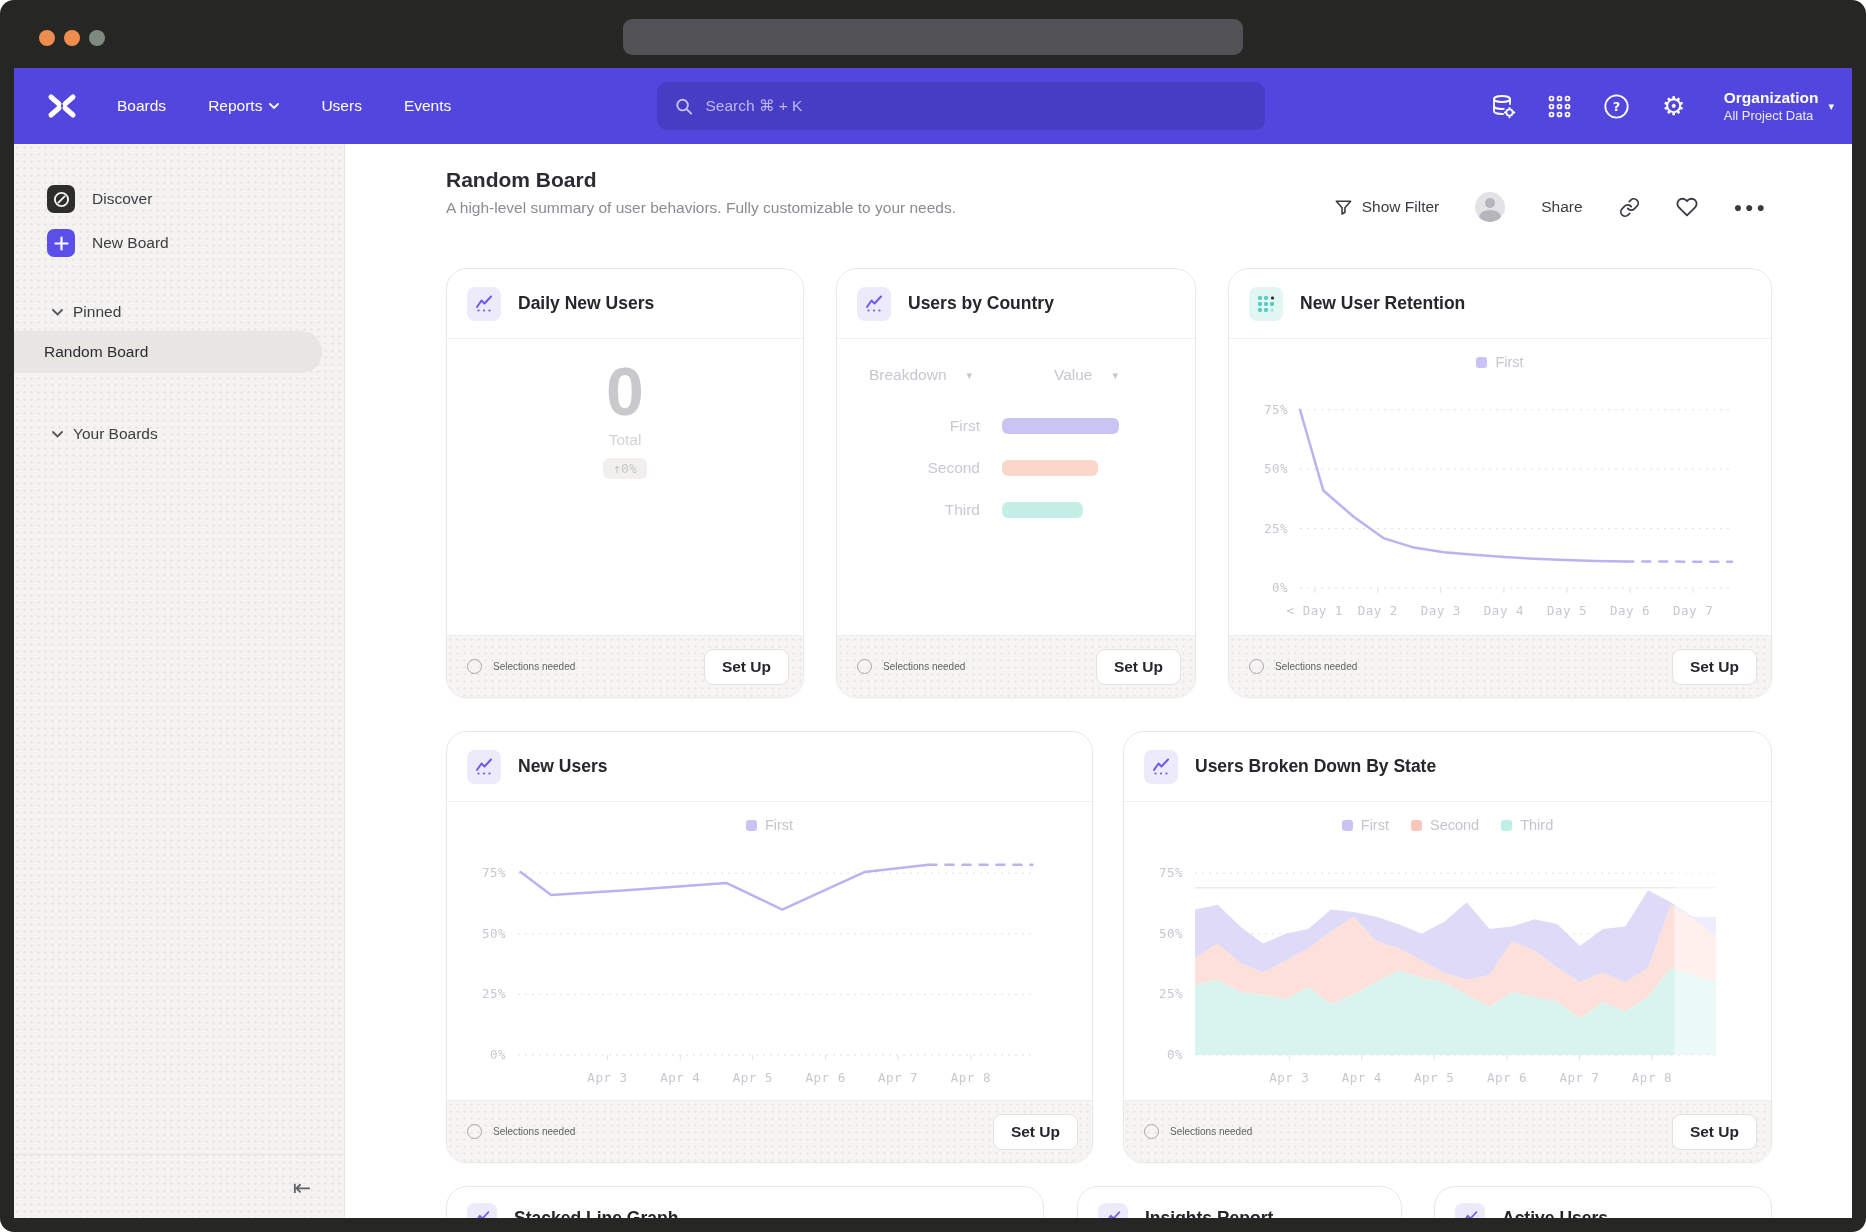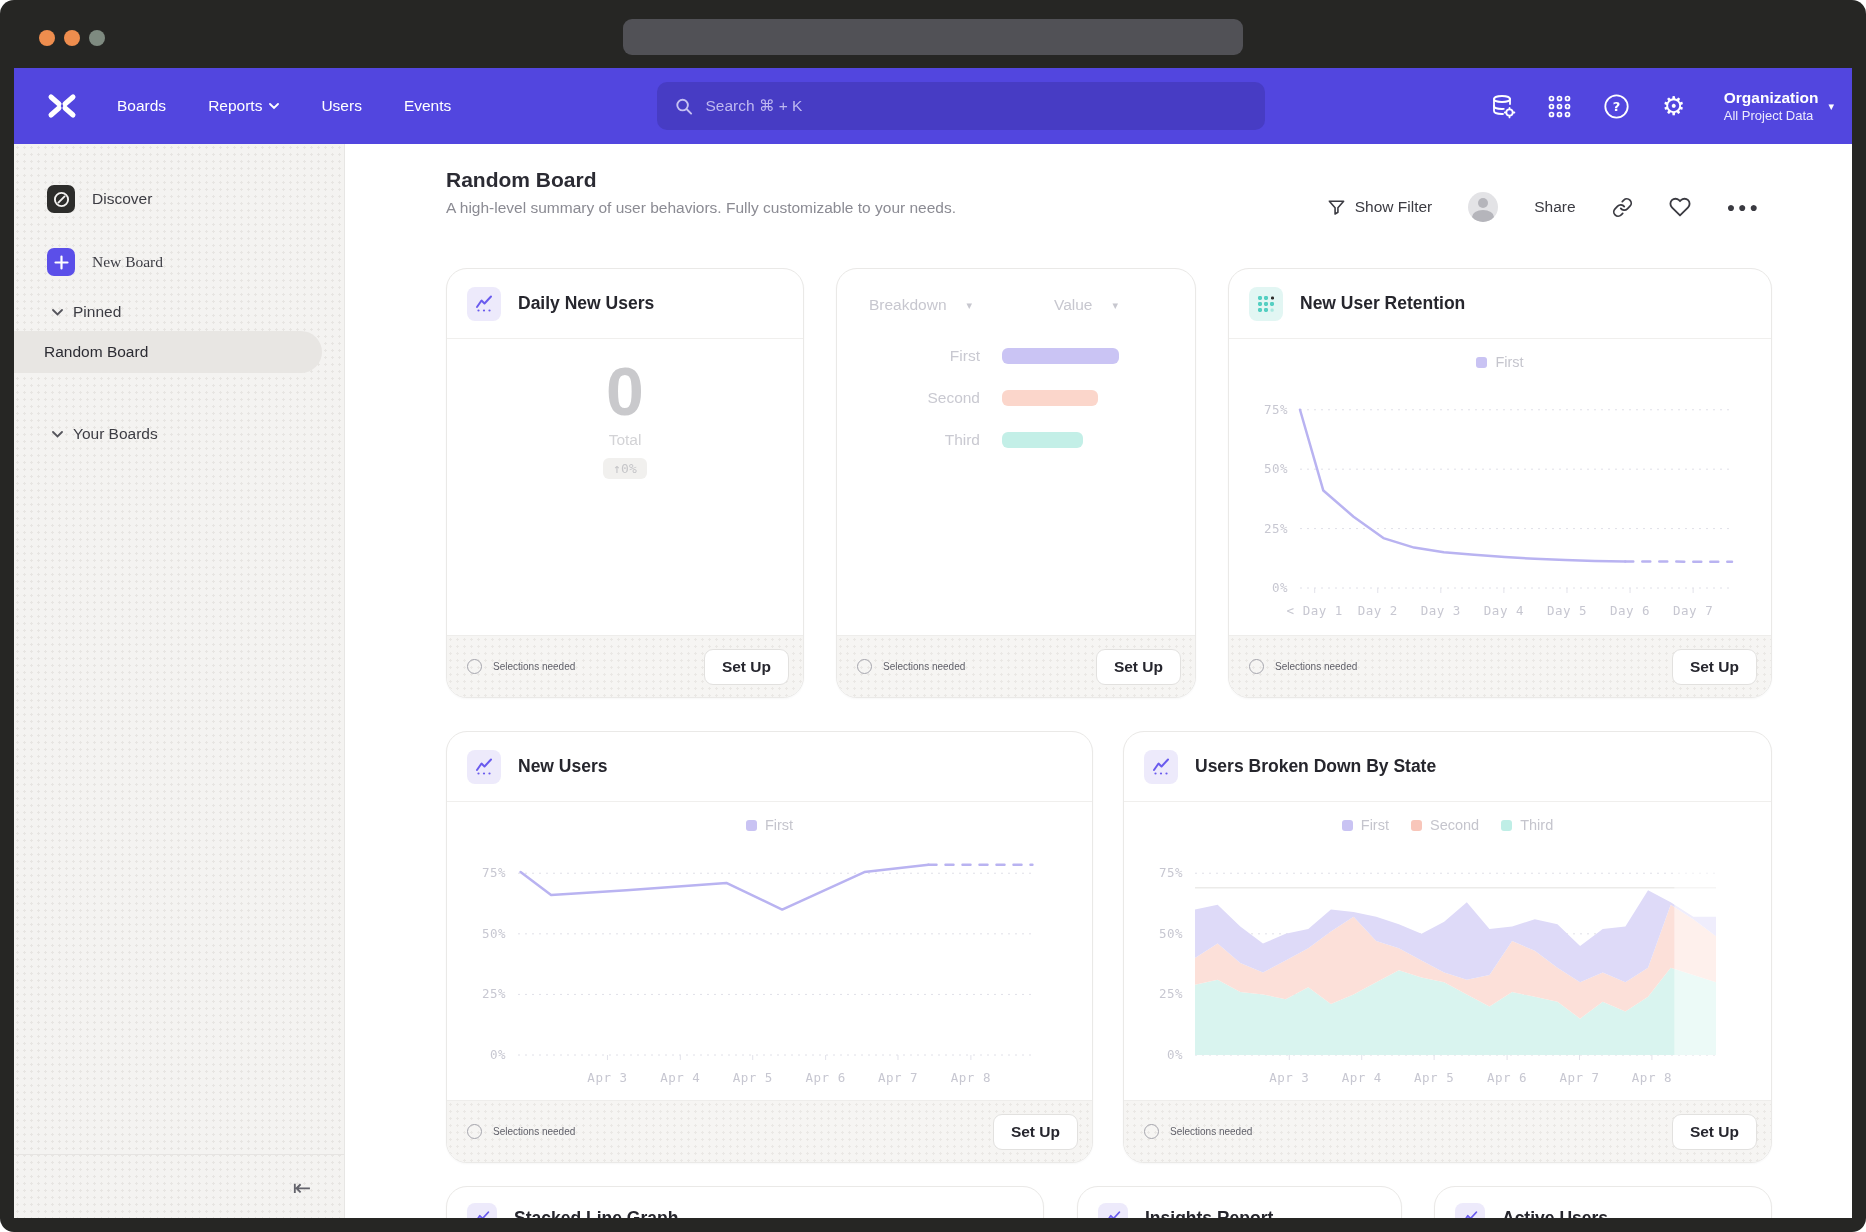--- a/index.html
+++ b/index.html
@@ -39,21 +39,21 @@
   .side-label{font-size:15.5px;color:#3c3c43;font-weight:500;}
   .side-sec{position:absolute;left:38px;display:flex;align-items:center;gap:10px;height:20px;cursor:pointer;font-size:15.5px;color:#3c3c43;font-weight:500;justify-content:flex-end;}
   .side-pill{position:absolute;left:0;width:308px;height:42px;background:#e8e6e3;border-radius:0 21px 21px 0;display:flex;align-items:center;padding-left:30px;font-size:15.5px;color:#2c2c33;font-weight:500;cursor:pointer;}
   .side-divider{position:absolute;left:0;top:1010px;width:100%;height:1px;background:#e6e4e2;}
   .collapse{position:absolute;left:268px;top:1026px;width:40px;height:34px;border:none;background:transparent;font-size:22px;color:#63636b;cursor:pointer;font-family:"DejaVu Sans",sans-serif;}
   
   .main{position:relative;flex:1;background:#ffffff;}
   .page-head{position:absolute;left:101px;top:24px;}
   .page-title{font-size:21px;font-weight:700;color:#2b2b33;margin:0;}
   .page-sub{font-size:15.5px;color:#8b8b93;margin-top:7px;}
-  .head-actions{position:absolute;top:48px;right:91px;display:flex;align-items:center;gap:36px;color:#3a3a41;}
+  .head-actions{position:absolute;top:48px;right:84px;display:flex;align-items:center;gap:36px;color:#3a3a41;}
   .act{display:flex;align-items:center;gap:9px;font-size:15.5px;font-weight:500;cursor:pointer;white-space:nowrap;}
   .avatar{width:30px;height:30px;border-radius:50%;background:#e3e3e6;position:relative;overflow:hidden;cursor:pointer;}
   .avatar:before{content:"";position:absolute;left:10px;top:6px;width:10px;height:10px;border-radius:50%;background:#b5b5bb;}
   .avatar:after{content:"";position:absolute;left:4px;top:18px;width:22px;height:14px;border-radius:50%;background:#b5b5bb;}
   .dots3{font-size:14px;letter-spacing:3px;cursor:pointer;}
   
   .card{position:absolute;background:#fff;border:1px solid #eae9e7;border-radius:21px;box-shadow:0 1px 2px rgba(40,40,40,.04);display:flex;flex-direction:column;overflow:hidden;}
   .card-h{height:70px;flex:0 0 70px;display:flex;align-items:center;gap:17px;padding:0 20px;border-bottom:1px solid #f0efed;}
   .cicon{width:34px;height:34px;border-radius:8px;background:#edeafb;display:flex;align-items:center;justify-content:center;flex:0 0 auto;}
   .cicon.mint{background:#e2f6f3;}
@@ -171,21 +171,21 @@
       <aside class="sidebar">
         <div class="side-item" style="top:41px;">
           <span class="side-ic discover">
             <svg width="17" height="17" viewBox="0 0 17 17" fill="none" stroke="#f3f2f0" stroke-width="1.9" stroke-linecap="round">
               <circle cx="8.5" cy="8.5" r="6.6"></circle>
                 <path d="M5.4 11.6 L11.6 5.4"></path>
             </svg>
           </span>
           <span class="side-label">Discover</span>
         </div>
-        <div class="side-item" style="top:104px;font-family:Liberation Serif, serif;">
+        <div class="side-item" style="top:85px;">
           <span class="side-ic newboard">
             <svg width="15" height="15" viewBox="0 0 15 15" stroke="#ffffff" stroke-width="2.2" stroke-linecap="round">
               <path d="M7.5 1.5v12M1.5 7.5h12"></path>
             </svg>
           </span>
           <span class="side-label">New Board</span>
         </div>
         <div class="side-sec" style="top:158px;">
           <svg width="11" height="7" viewBox="0 0 11 7">
               <polyline points="1,1 5.5,5.5 10,1" fill="none" stroke="#55555c" stroke-width="1.8" stroke-linecap="round"></polyline>
@@ -257,20 +257,31 @@
           <div class="card-f">
             <span class="status">
                 <span class="ring"></span>
                 <span>Selections needed</span>
               </span>
             <button class="setup">Set Up</button>
           </div>
         </section>
 
         <section class="card" style="left:491px;top:124px;width:360px;height:430px;">
+          <div class="card-h">
+            <span class="cicon">
+              <svg width="19" height="19" viewBox="0 0 19 19" fill="none">
+                <polyline points="2,13 6.5,6.5 9.5,9.5 16,2.5" stroke="#6a5bee" stroke-width="2" stroke-linecap="round" stroke-linejoin="round"></polyline>
+                <circle cx="3.5" cy="16.5" r="1.1" fill="#6a5bee"></circle>
+                  <circle cx="9" cy="16.5" r="1.1" fill="#6a5bee"></circle>
+                  <circle cx="14.5" cy="16.5" r="1.1" fill="#6a5bee"></circle>
+              </svg>
+            </span>
+            <span class="ctitle">Users by Country</span>
+          </div>
           <div class="card-b" id="country-body">
             <span class="col-head" style="left:32px;">
               <span>Breakdown</span>
                 <span class="caret" style="color:#c7c7cf;">▾</span>
             </span>
             <span class="col-head" style="left:217px;">
               <span>Value</span>
                 <span class="caret" style="color:#c7c7cf;">▾</span>
             </span>
             <div id="country-rows">

